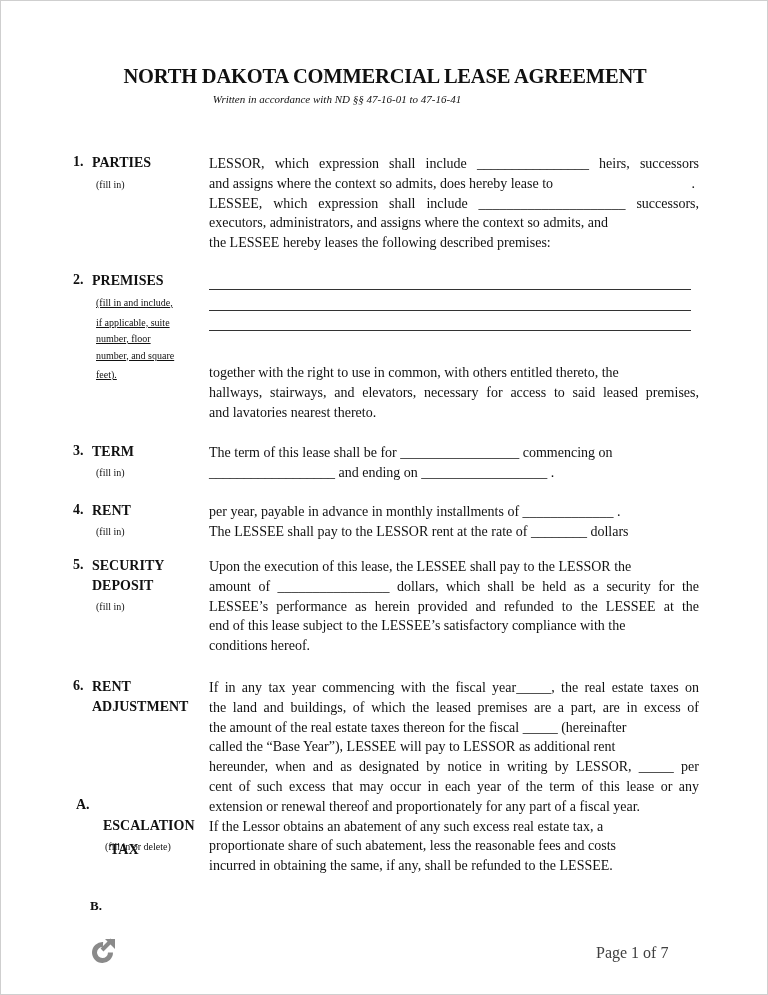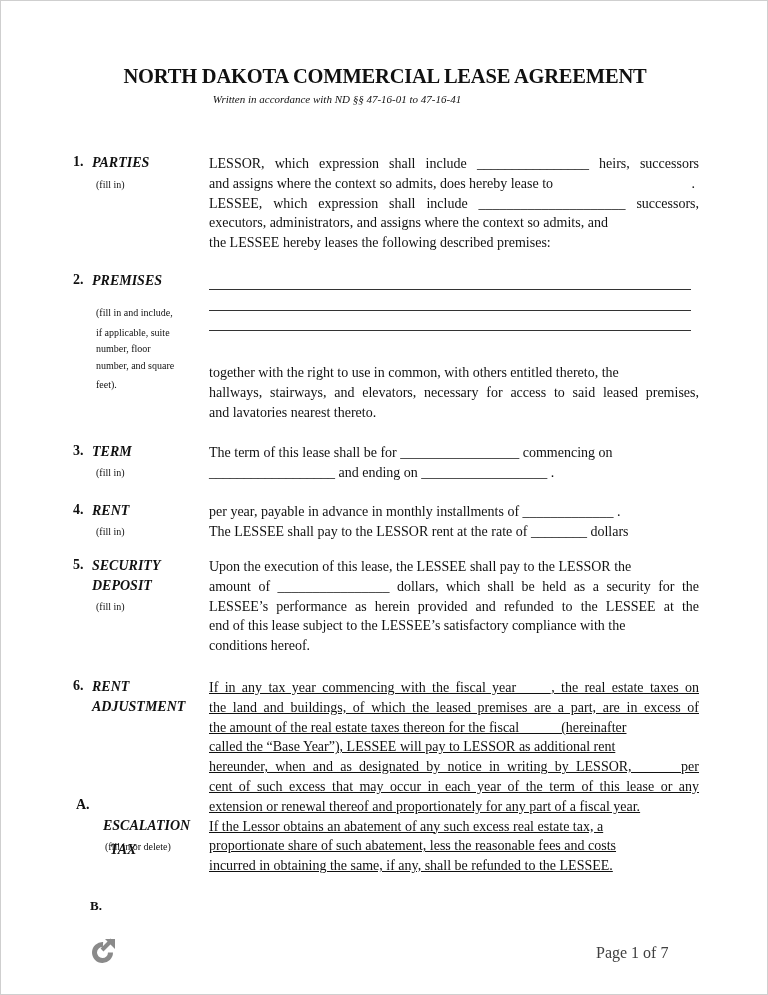--- a/index.html
+++ b/index.html
@@ -12,21 +12,21 @@
     .title {
       position: absolute; top: 64px; left: 0; width: 768px; text-align: center;
       font-weight: bold; font-size: 20.5px; letter-spacing: -0.2px;
     }
     .subtitle {
       position: absolute; top: 92px; left: 0; width: 672px; text-align: center;
       font-style: italic; font-size: 11px;
     }
     .sec { position: absolute; left: 0; width: 768px; }
     .num { position: absolute; left: 72px; font-weight: bold; font-size: 14px; }
-    .head { position: absolute; left: 91px; font-weight: bold; font-size: 14px; line-height: 20px; font-style: italic; }
+    .head { position: absolute; left: 91px; font-weight: bold; font-size: 14px; line-height: 20px; }
     .note { position: absolute; left: 95px; font-size: 10px; line-height: 17px; }
     .body {
       position: absolute; left: 208px; width: 490px;
       font-size: 14px; line-height: 19.8px;
     }
     .line { display: block; white-space: nowrap; }
     .just { text-align: justify; text-align-last: justify; white-space: normal; }
     .rule { display: block; border-bottom: 1px solid #333; height: 17px; width: 482px; margin-bottom: 2.5px; }
     .footer-logo { position: absolute; left: 89px; top: 936px; width: 28px; height: 28px; }
     .page-num { position: absolute; left: 595px; top: 943px; font-size: 16px; color: #404040; }
@@ -51,21 +51,21 @@
       </span>
       <span class="line just">LESSEE, which expression shall include _____________________ successors,</span>
       <span class="line">executors, administrators, and assigns where the context so admits, and</span>
       <span class="line">the LESSEE hereby leases the following described premises:</span>
     </div>
   </div>
 
   <div class="sec" style="top:271px;">
     <span class="num" style="top:0;">2.</span>
     <span class="head" style="top:-1px;">PREMISES</span>
-    <div class="note" style="top:33px; line-height:16.5px;">
+    <div class="note" style="top:23px; line-height:16.5px;text-decoration:underline;">
       <div style="margin-bottom:3px;">(fill in and include,</div>
       <div>if applicable, suite</div>
       <div>number, floor</div>
       <div style="margin-bottom:3px;">number, and square</div>
       <div>feet).</div>
     </div>
     <div class="body" style="top:0;">
       <span class="rule"></span>
       <span class="rule"></span>
       <span class="rule"></span>
@@ -114,21 +114,21 @@
   <div class="sec" style="top:677px;">
     <span class="num" style="top:0;">6.</span>
     <span class="head" style="top:-1px;">RENT</span>
     <span class="head" style="top:19px;">ADJUSTMENT</span>
 
     <span class="num" style="left:75px; top:119px;">A.</span>
     <span class="head" style="left:109px; top:118px;margin-top:44px;">TAX</span>
     <span class="head" style="left:102px; top:138px;">ESCALATION</span>
     <span class="note" style="left:104px; top:160px;">(fill in or delete)</span>
 
-    <div class="body" style="top:0;text-decoration:underline;">
+    <div class="body" style="top:0;">
       <span class="line just">If in any tax year commencing with the fiscal year_____, the real estate taxes on</span>
       <span class="line just">the land and buildings, of which the leased premises are a part, are in excess of</span>
       <span class="line">the amount of the real estate taxes thereon for the fiscal _____ (hereinafter</span>
       <span class="line">called the “Base Year”), LESSEE will pay to LESSOR as additional rent</span>
       <span class="line just">hereunder, when and as designated by notice in writing by LESSOR, _____ per</span>
       <span class="line just">cent of such excess that may occur in each year of the term of this lease or any</span>
       <span class="line">extension or renewal thereof and proportionately for any part of a fiscal year.</span>
       <span class="line">If the Lessor obtains an abatement of any such excess real estate tax, a</span>
       <span class="line">proportionate share of such abatement, less the reasonable fees and costs</span>
       <span class="line">incurred in obtaining the same, if any, shall be refunded to the LESSEE.</span>

